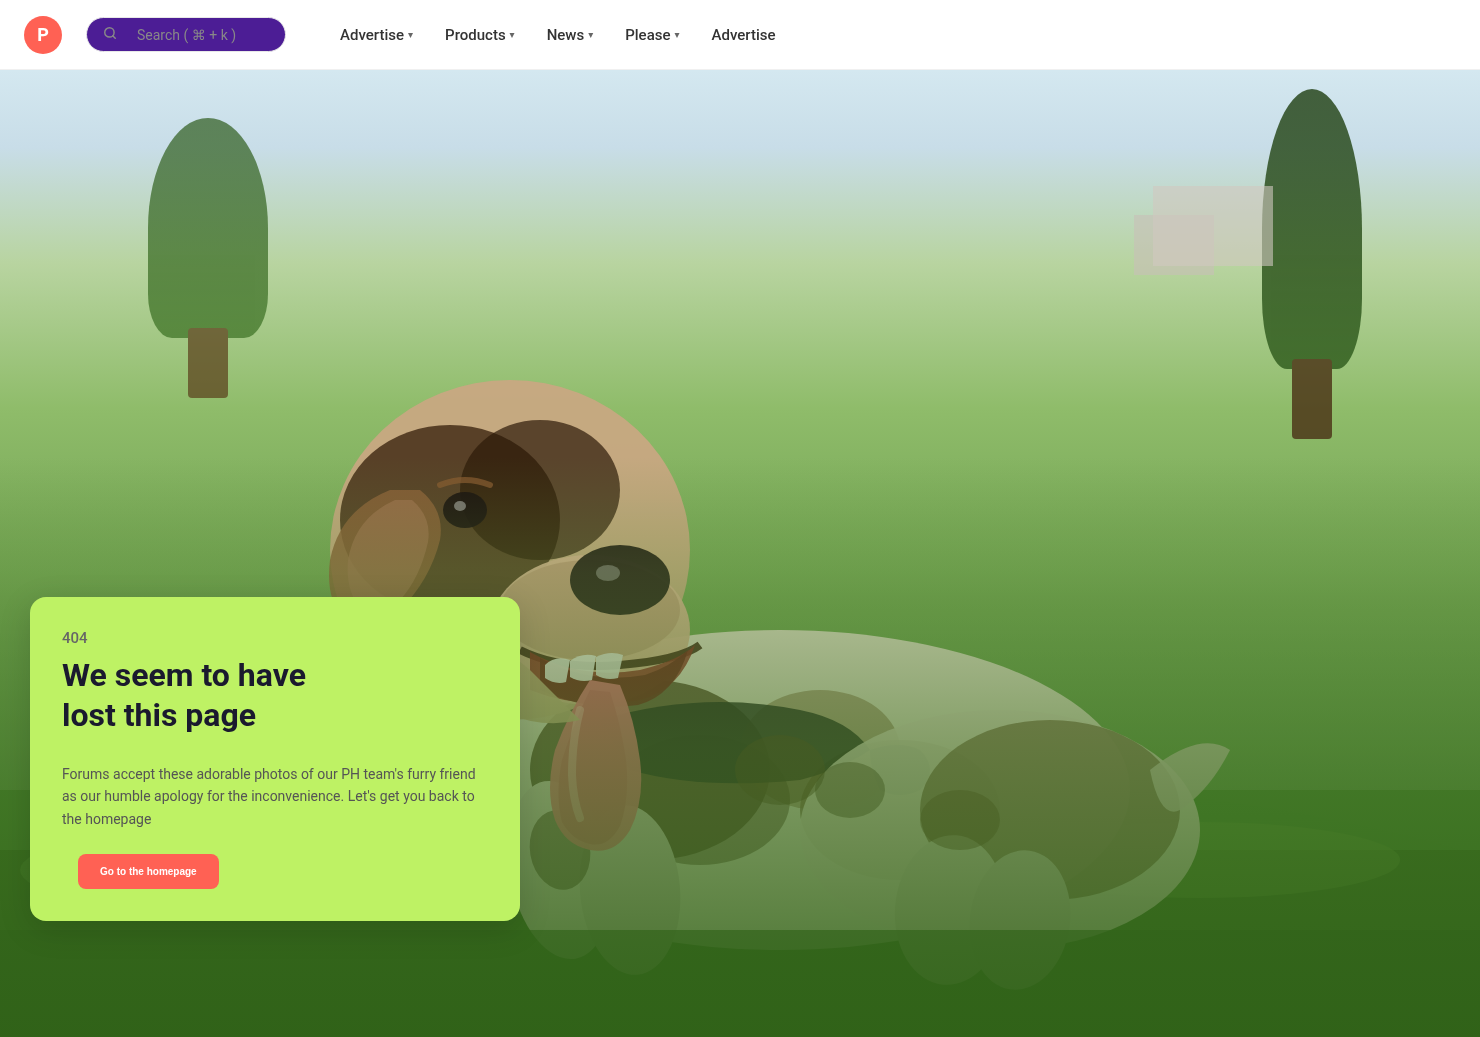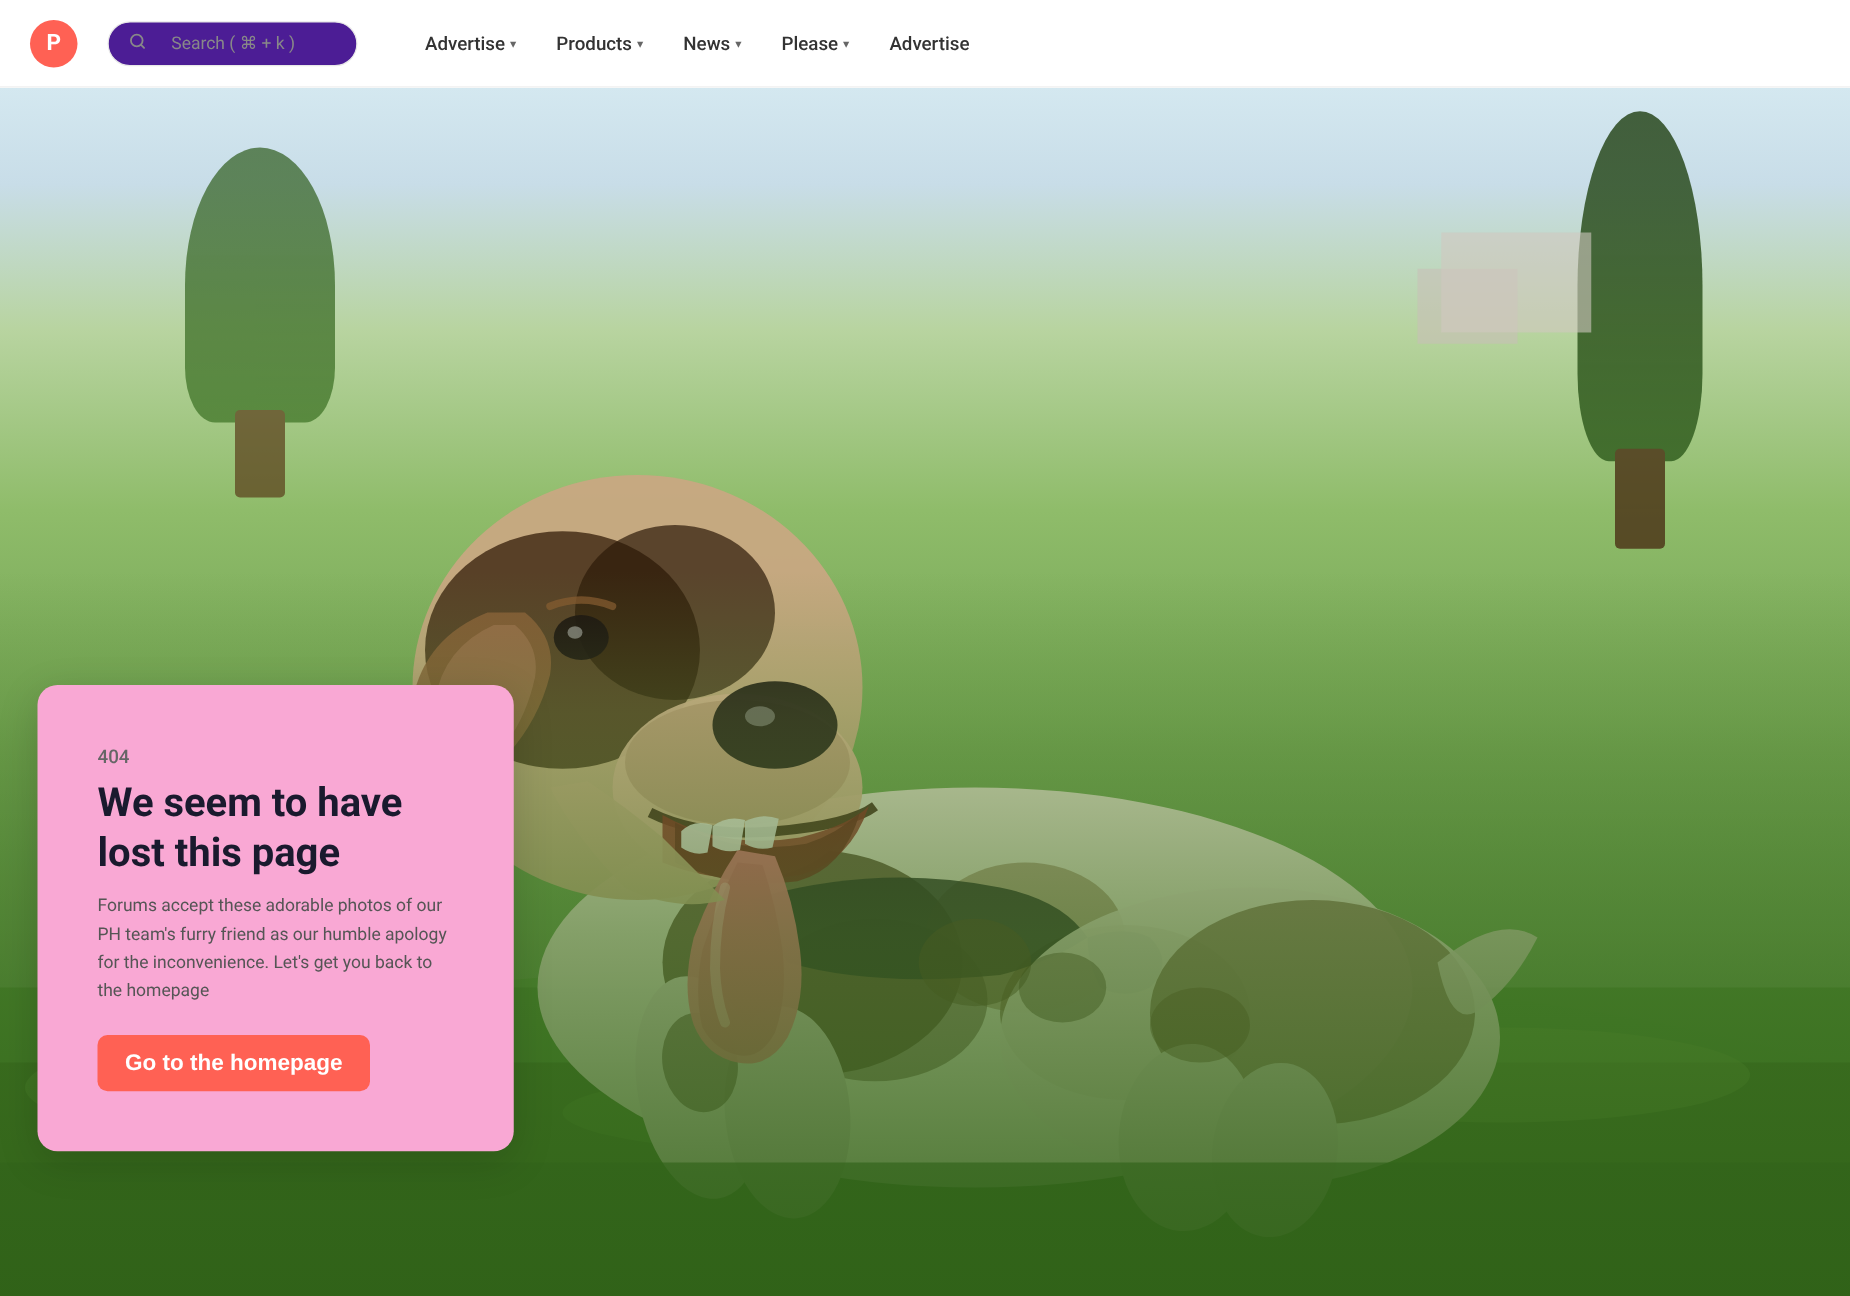--- a/index.html
+++ b/index.html
@@ -195,61 +195,62 @@
       height: 80px;
       background: #4a3015;
       border-radius: 4px;
     }
 
     
     .error-card {
       position: absolute;
       bottom: 12%;
       left: 30px;
-      width: 381px;
-      background: #f9a8d4;
+      width: 490px;
+      background: #bef264;
       border-radius: 16px;
-      padding: 48px;
+      padding: 32px;
       box-shadow: 0 8px 32px rgba(0,0,0,0.15);
       z-index: 50;
     }
 
     .error-code {
       font-size: 15px;
       color: #666;
       font-weight: 500;
       margin-bottom: 8px;
     }
 
     .error-title {
       font-size: 32px;
       font-weight: 700;
       color: #1a1a2e;
       line-height: 1.25;
-      margin-bottom: 12px;
+      margin-bottom: 28px;
     }
 
     .error-description {
       font-size: 14px;
       color: #555;
       line-height: 1.6;
       margin-bottom: 24px;
     }
 
     .homepage-btn {
       display: inline-block;
       background: #ff6154;
       color: white;
-      font-size: 18px;
+      font-size: 10px;
       font-weight: 600;
       padding: 12px 22px;
       border-radius: 8px;
       border: none;
       cursor: pointer;
       text-decoration: none;
+      margin-left: 16px;
     }
 
     
     .building {
       position: absolute;
       background: #d8cfc8;
       opacity: 0.6;
     }
 
     .building-1 {

